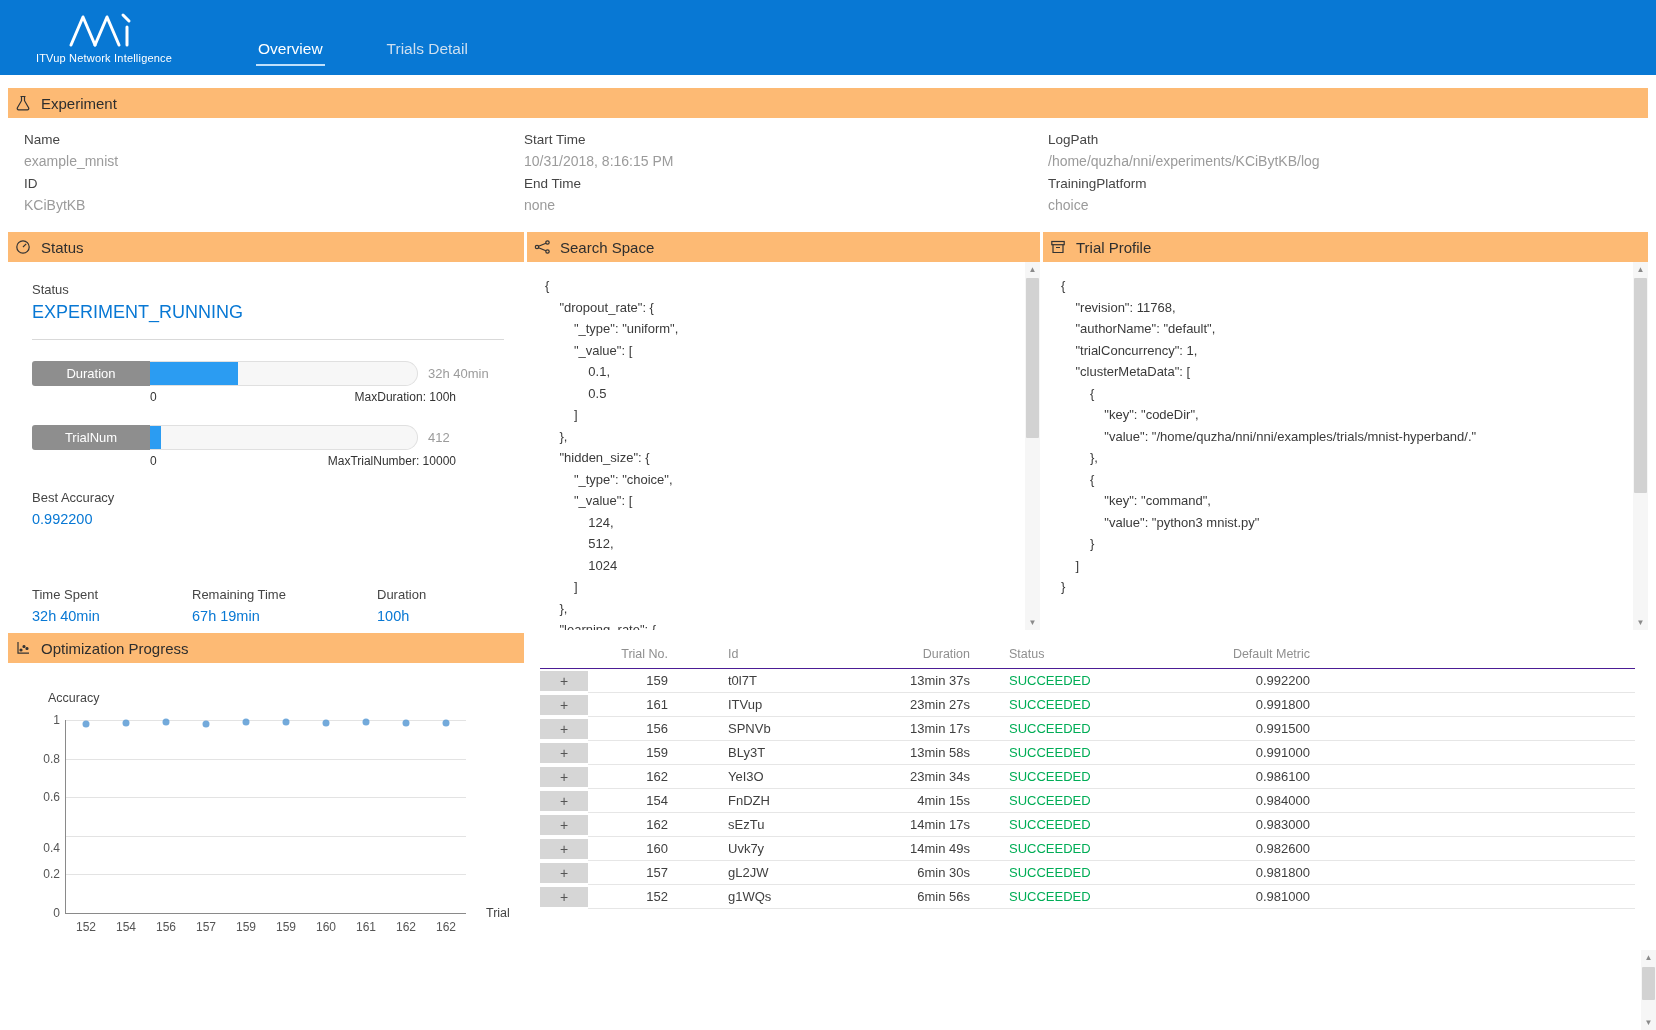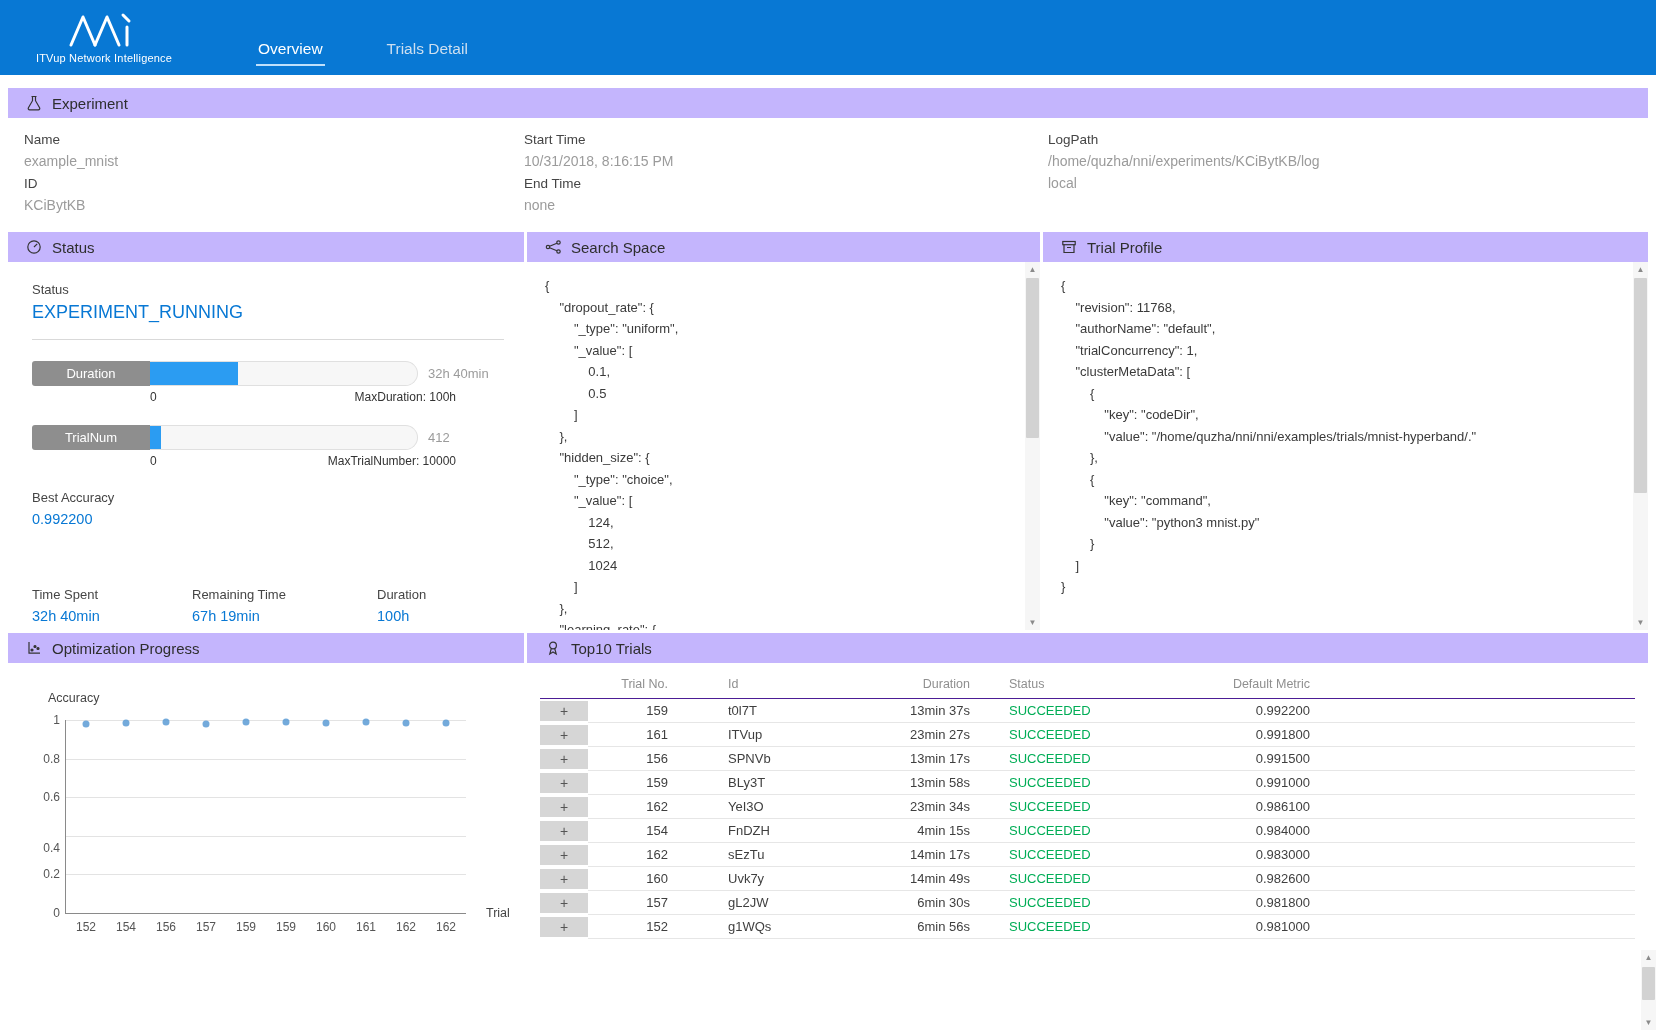--- a/index.html
+++ b/index.html
@@ -9,21 +9,21 @@
   
   .topbar{height:75px;background:#0878d4;display:flex;align-items:flex-end;}
   .logo{align-self:center;display:flex;flex-direction:column;align-items:center;margin-left:24px;width:160px;}
   .brand-text{font-size:11px;color:#fff;margin-top:3px;letter-spacing:.2px;white-space:nowrap;}
   .tabs{display:flex;gap:60px;margin-left:72px;margin-bottom:9px;}
   .tab{font-size:15.5px;color:#cddff0;padding:0 2px 6px;border-bottom:2px solid transparent;cursor:pointer;}
   .tab.active{color:#fff;border-bottom-color:#bfe0fb;}
 
   
   .content{margin:0 8px;}
-  .sec-head{height:30px;background:#c4b5fd;display:flex;align-items:center;padding-left:18px;}
+  .sec-head{height:30px;background:#fdba74;display:flex;align-items:center;padding-left:7px;}
   .sec-head .ic{width:17px;height:17px;margin-right:9px;display:flex;align-items:center;}
   .sec-head .t{font-size:15px;color:#2e2e2e;}
 
   
   .exp-wrap{margin-top:13px;}
   .exp-body{height:103px;padding:8px 0 0 16px;display:flex;}
   .exp-col1{width:500px;} .exp-col2{width:524px;} .exp-col3{flex:1;}
   .exp-label{margin-top:7px;font-size:13.5px;color:#454545;}
   .exp-label.first{margin-top:6px;}
   .exp-value{margin-top:6px;font-size:14px;color:#9b9b9b;}
@@ -143,21 +143,22 @@
         </div>
         <div class="exp-col2">
           <div class="exp-label first">Start Time</div>
           <div class="exp-value">10/31/2018, 8:16:15 PM</div>
           <div class="exp-label">End Time</div>
           <div class="exp-value">none</div>
         </div>
         <div class="exp-col3">
           <div class="exp-label first">LogPath</div>
           <div class="exp-value">/home/quzha/nni/experiments/KCiBytKB/log</div>
-          <div class="exp-value">local</div>
+          <div class="exp-label">TrainingPlatform</div>
+          <div class="exp-value">choice</div>
         </div>
       </div>
     </div>
 
     <div class="row2">
 
       <div class="panel p-status">
         <div class="sec-head">
           <span class="ic">
             <svg width="16" height="16" viewBox="0 0 16 16" fill="none" stroke="#333" stroke-width="1.2">
@@ -348,29 +349,20 @@
               <div class="dot" style="left: 300px; top: 1.5826px;"></div>
               <div class="xtick" style="left: 340px;">162</div>
               <div class="dot" style="left: 340px; top: 2.6827px;"></div>
               <div class="xtick" style="left: 380px;">162</div>
               <div class="dot" style="left: 380px; top: 3.281px;"></div>
             </div>
         </div>
       </div>
 
       <div class="panel p-trials">
-        <div class="sec-head">
-          <span class="ic">
-            <svg width="16" height="16" viewBox="0 0 16 16" fill="none" stroke="#333" stroke-width="1.2">
-              <circle cx="8" cy="5.5" r="3.4"></circle>
-                <path d="M6.3 8.5 L4.8 14 L8 12 L11.2 14 L9.7 8.5"></path>
-            </svg>
-          </span>
-          <span class="t">Top10 Trials</span>
-        </div>
         <div class="panel-body3 trials-body">
           <table class="trials">
             <thead>
               <tr>
                 <th class="c-plus"></th>
                 <th class="c-no">Trial No.</th>
                 <th class="c-id">Id</th>
                 <th class="c-dur">Duration</th>
                 <th class="c-status">Status</th>
                 <th class="c-metric">Default Metric</th>

